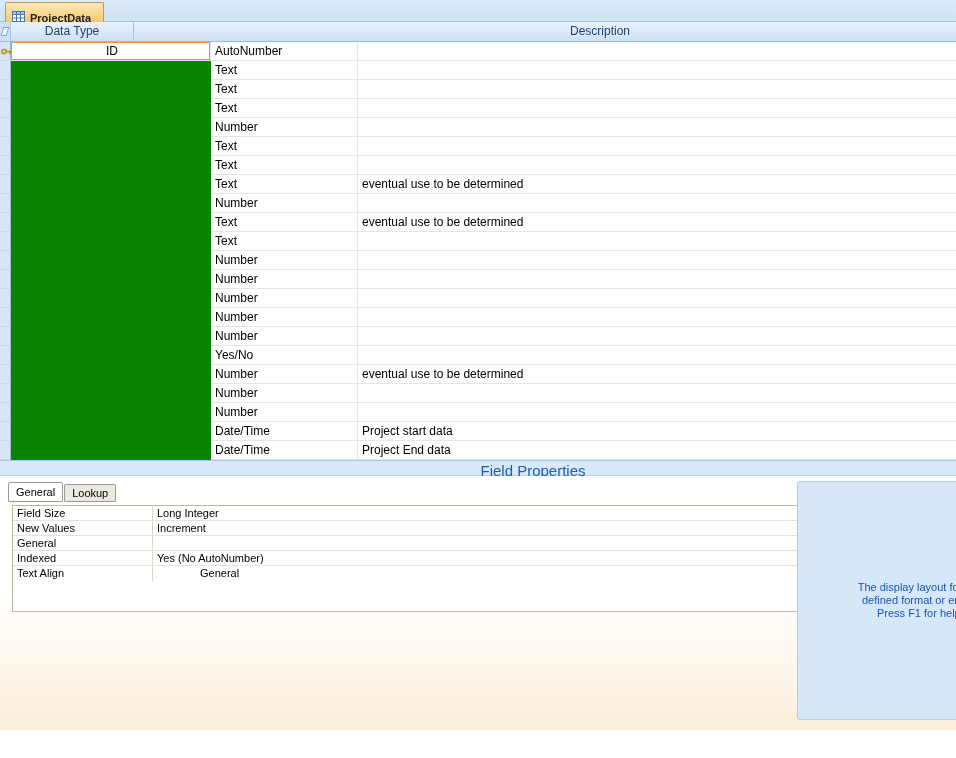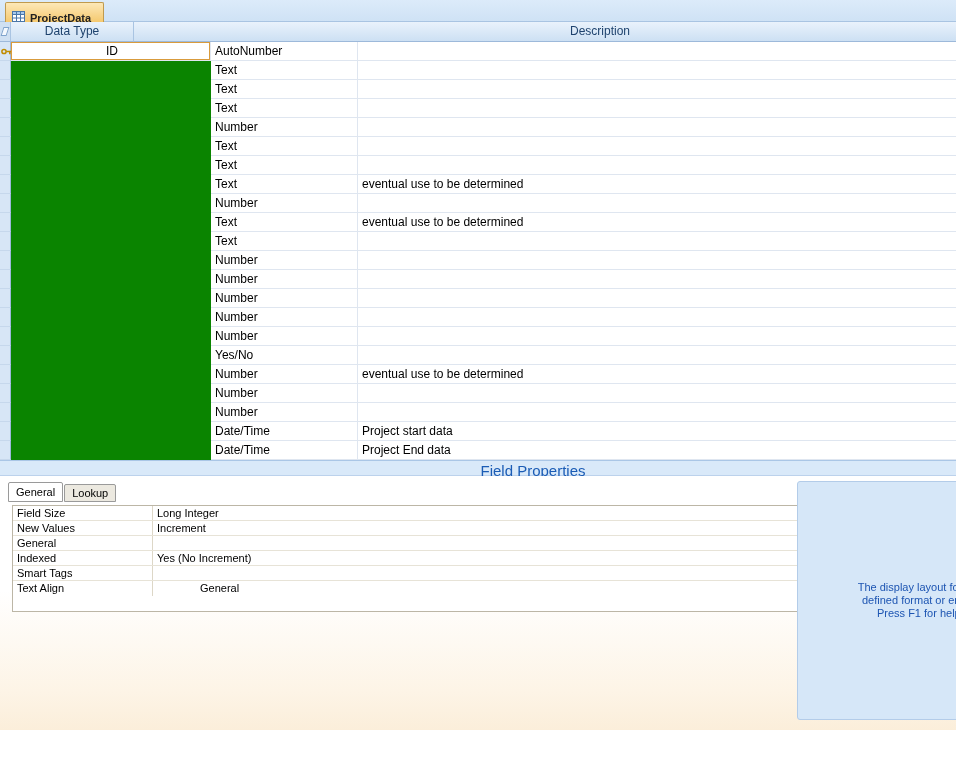--- a/index.html
+++ b/index.html
@@ -261,25 +261,21 @@
         <div class="prow">
           <div class="plabel">New Values</div>
           <div class="pvalue"><span>Increment</span></div>
         </div>
         <div class="prow">
           <div class="plabel">General</div>
           <div class="pvalue"><span></span></div>
         </div>
         <div class="prow">
           <div class="plabel">Indexed</div>
-          <div class="pvalue"><span>Yes (No Increment)</span></div>
-        </div>
-        <div class="prow">
-          <div class="plabel">Smart Tags</div>
-          <div class="pvalue"><span></span></div>
+          <div class="pvalue"><span>Yes (No AutoNumber)</span></div>
         </div>
         <div class="prow">
           <div class="plabel">Text Align</div>
           <div class="pvalue"><span>General</span></div>
         </div>
       </div>
     <div class="helpbox">
       <div class="helpline">The display layout for the fie</div>
       <div class="helpline">defined format or enter a c</div>
       <div class="helpline">Press F1 for help on</div>

